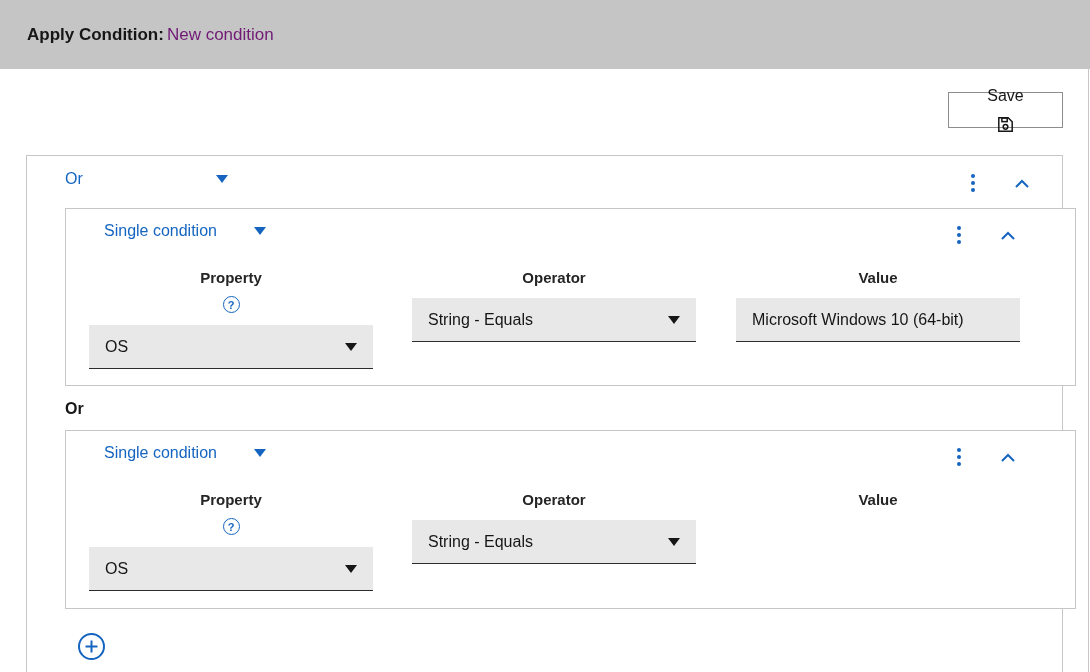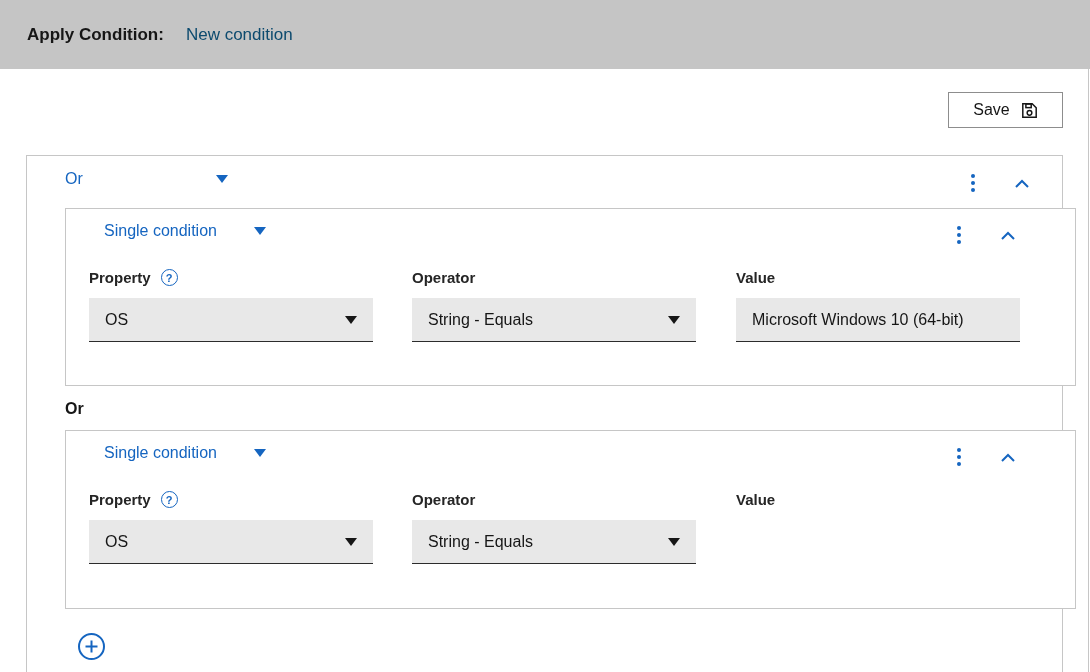--- a/index.html
+++ b/index.html
@@ -8,28 +8,28 @@
     position:relative; width:1090px; height:672px; overflow:hidden;
     background:#ffffff; font-family:"Liberation Sans", sans-serif; color:#161616;
   }
   
   .titlebar {
     position:absolute; left:0; top:0; width:1090px; height:69px;
     background:#c5c5c5; display:flex; align-items:center; padding-left:27px;
     font-size:17px;
   }
   .titlebar .t-label { font-weight:bold; color:#161616; }
-  .titlebar .t-value { color:#0c4a6e; margin-left:22px; }
+  .titlebar .t-value { color:#701a75; margin-left:3px; }
   
   .page-edge { position:absolute; left:1088px; top:69px; width:1px; height:603px; background:#c6c6c6; }
   
   .save-btn {
     position:absolute; left:948px; top:92px; width:115px; height:36px;
     background:#fff; border:1px solid #8d8d8d; display:flex; align-items:center;
-    justify-content:center; gap:11px; font-size:16px; color:#161616; cursor:pointer;
+    justify-content:center; gap:11px; font-size:16px; color:#161616; cursor:pointer;flex-direction:column;
   }
   
   .group-box {
     position:absolute; left:26px; top:155px; width:1037px; height:560px;
     border:1px solid #c6c6c6; background:#fff;
   }
   
   .card {
     position:absolute; left:65px; width:1011px;
     border:1px solid #c6c6c6; background:#fff;
@@ -48,21 +48,21 @@
   .caret-down.dark { border-top-color:#161616; }
   .or-dd { left:65px; top:170px; width:163px; }
   .type-dd { left:38px; top:13px; width:162px; }
   
   .icon-btn { position:absolute; width:24px; height:26px; display:flex; align-items:center; justify-content:center; cursor:pointer; background:transparent; border:none; }
   .kebab { display:flex; flex-direction:column; gap:3px; }
   .kebab i { width:4px; height:4px; border-radius:50%; background:#1565c0; }
   
   .col { position:absolute; top:60px; width:284px; }
   .col-1 { left:23px; } .col-2 { left:346px; } .col-3 { left:670px; }
-  .field-label { display:flex; align-items:center; gap:10px; font-size:15px; font-weight:bold; color:#252525; margin-bottom:12px; }
+  .field-label { display:flex; align-items:center; gap:10px; font-size:15px; font-weight:bold; color:#252525; margin-bottom:12px;flex-direction:column; }
   .help-badge {
     width:17px; height:17px; border:1.5px solid #1565c0; border-radius:50%;
     color:#1565c0; font-size:11px; font-weight:bold; display:flex; align-items:center;
     justify-content:center; cursor:pointer;
   }
   .field {
     height:44px; background:#e8e8e8; border-bottom:1.5px solid #2c2c2c;
     display:flex; align-items:center; justify-content:space-between;
     padding:8px 16px; font-size:16px; color:#161616; cursor:pointer;
     white-space:nowrap; overflow:hidden;

